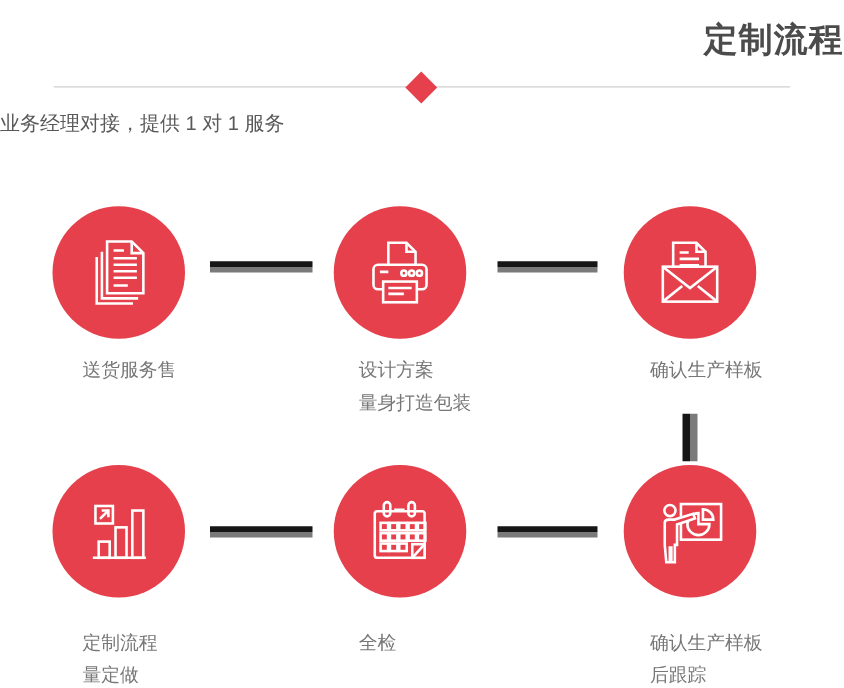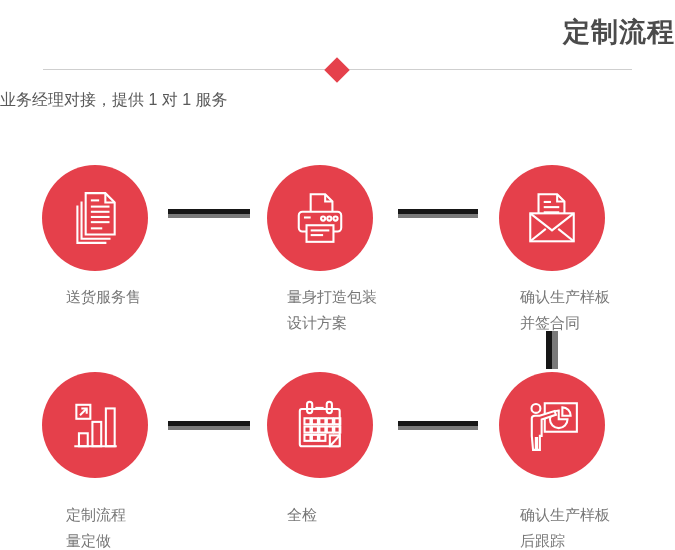--- a/index.html
+++ b/index.html
@@ -197,26 +197,25 @@
   <div class="connector-h h1c"></div>
   <div class="connector-h h2c"></div>
   <div class="connector-h h3c"></div>
   <div class="connector-h h4c"></div>
   <div class="connector-v v1c"></div>
 
   <div class="step-label l1">
     <span>送货服务售</span>
   </div>
   <div class="step-label l2">
+    <span>设计方案</span>
     <span>量身打造包装</span>
-    <span>设计方案</span>
   </div>
   <div class="step-label l3">
     <span>确认生产样板</span>
-    <span>并签合同</span>
   </div>
   <div class="step-label l4">
     <span>定制流程</span>
     <span>量定做</span>
   </div>
   <div class="step-label l5">
     <span>全检</span>
   </div>
   <div class="step-label l6">
     <span>确认生产样板</span>

